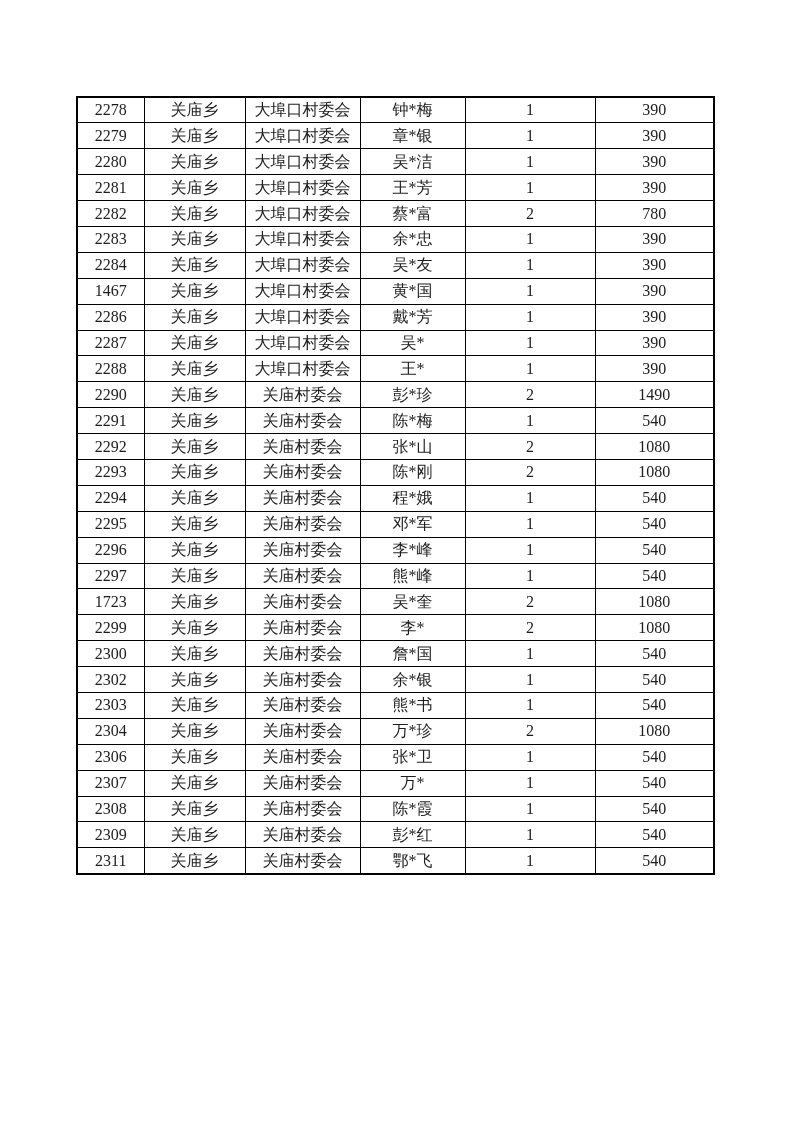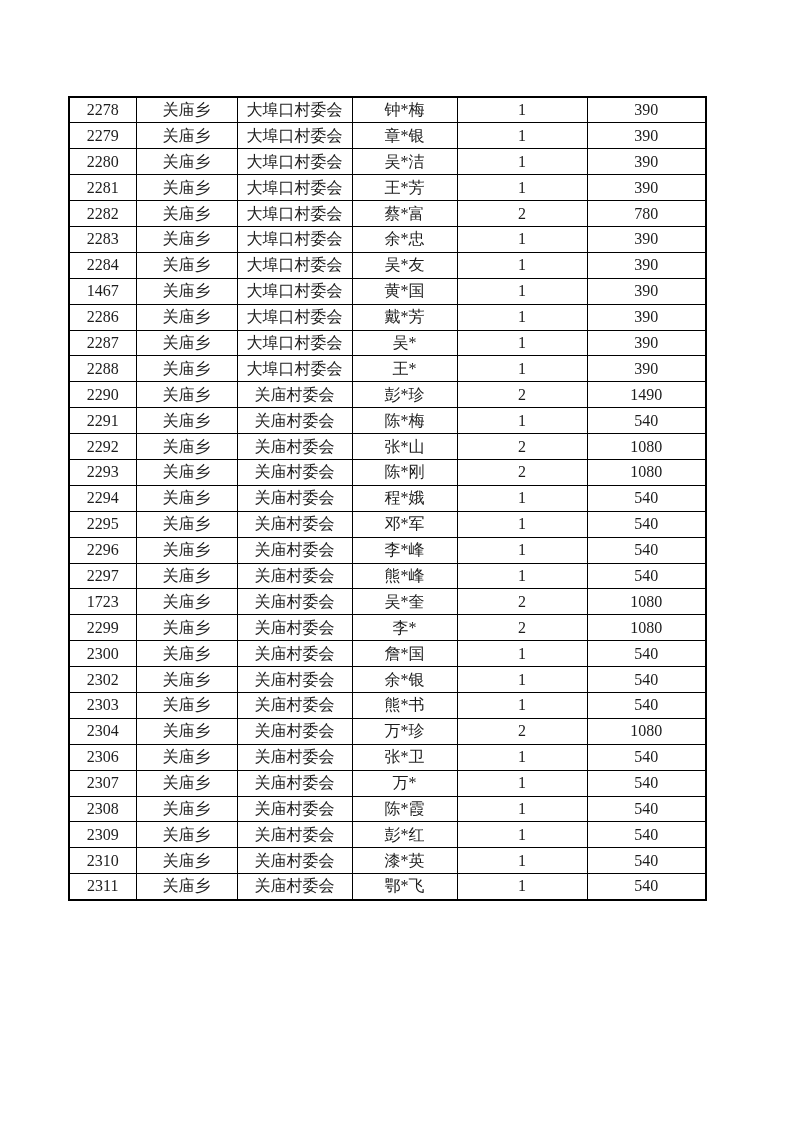--- a/index.html
+++ b/index.html
@@ -15,21 +15,21 @@
   }
   .page {
     position: absolute;
     left: 0; top: 0;
     width: 793px;
     height: 1122px;
     background: #ffffff;
   }
   table.data-table {
     position: absolute;
-    left: 68px;
+    left: 76px;
     top: 96px;
     width: 637px;
     border-collapse: collapse;
     table-layout: fixed;
     border: 2px solid #000000;
     padding-left: 45px;
   }
   table.data-table td {
     border: 1px solid #000000;
     height: 25.9px;
@@ -283,28 +283,20 @@
         </tr>
         <tr>
           <td>2309</td>
           <td>关庙乡</td>
           <td>关庙村委会</td>
           <td>彭*红</td>
           <td>1</td>
           <td>540</td>
         </tr>
         <tr>
-          <td>2310</td>
-          <td>关庙乡</td>
-          <td>关庙村委会</td>
-          <td>漆*英</td>
-          <td>1</td>
-          <td>540</td>
-        </tr>
-        <tr>
           <td>2311</td>
           <td>关庙乡</td>
           <td>关庙村委会</td>
           <td>鄂*飞</td>
           <td>1</td>
           <td>540</td>
         </tr>
       </tbody>
   </table>
 </div>

